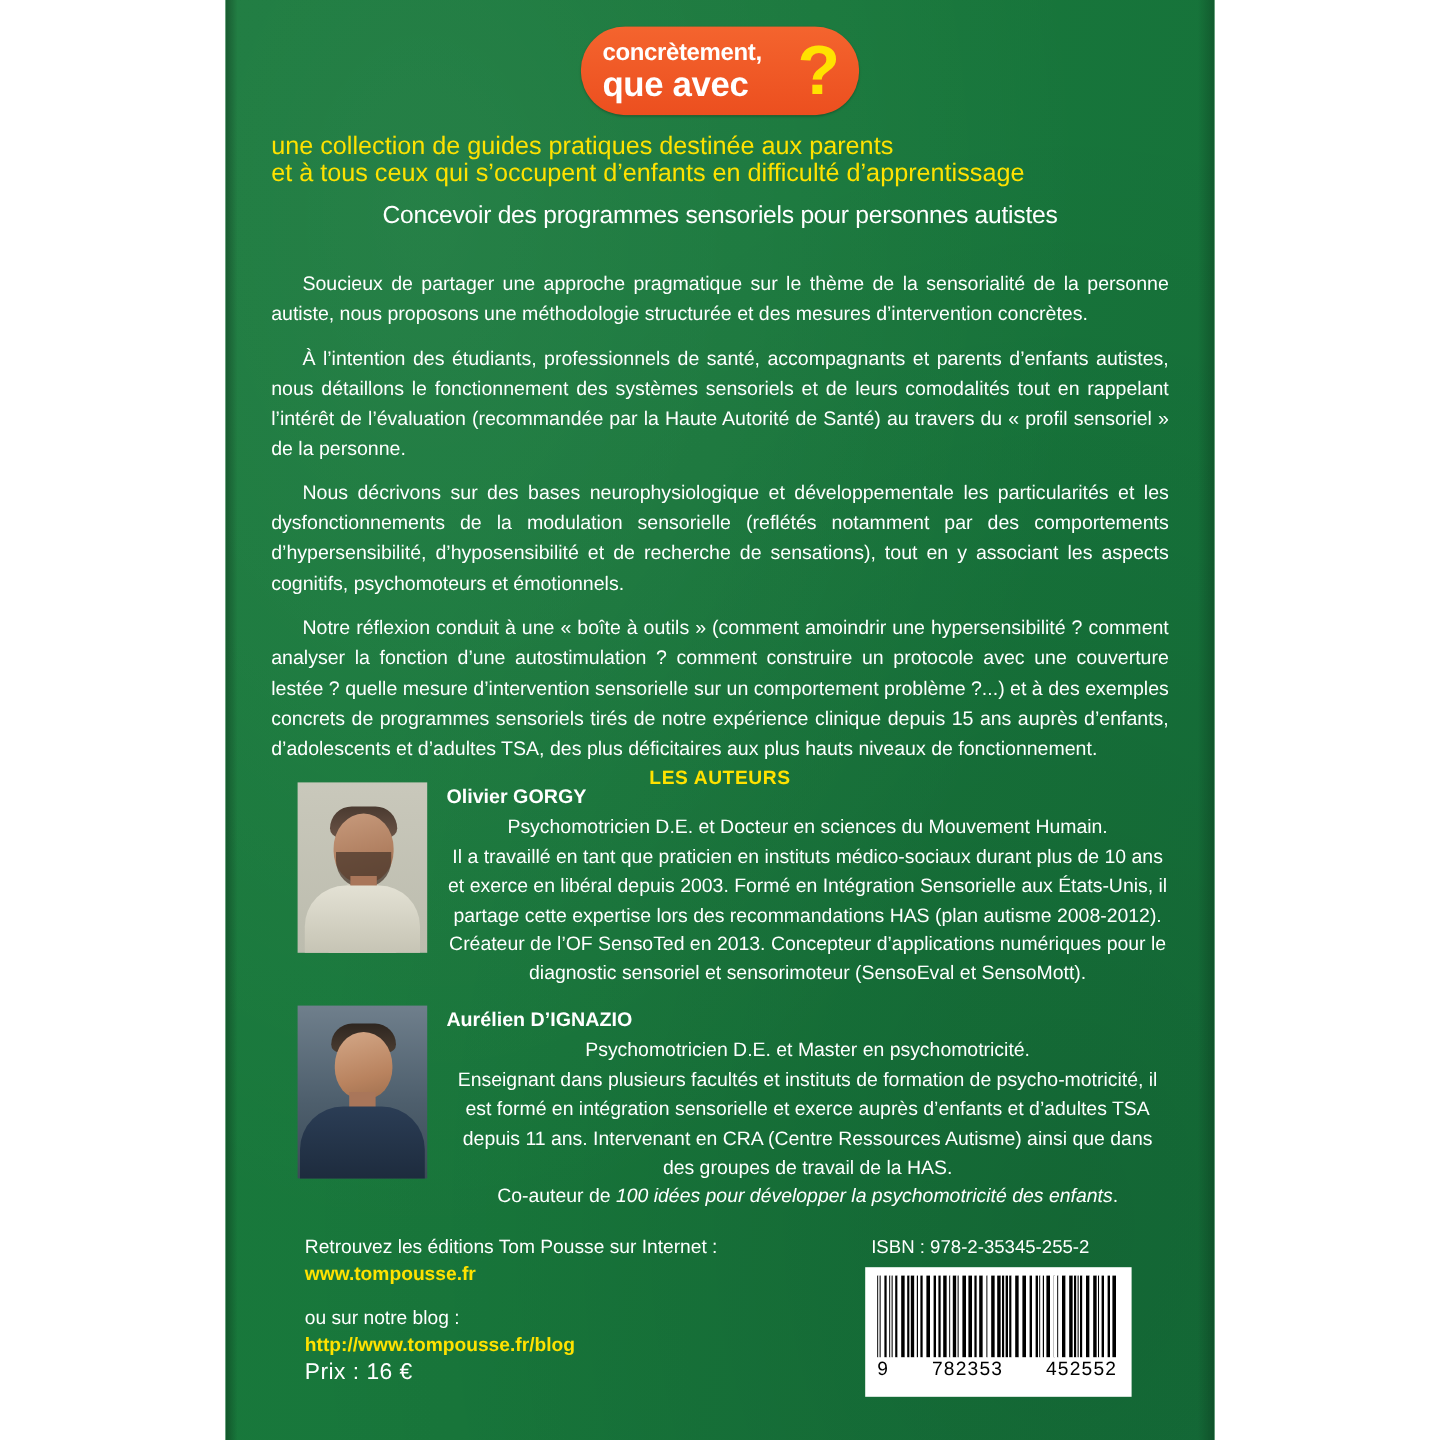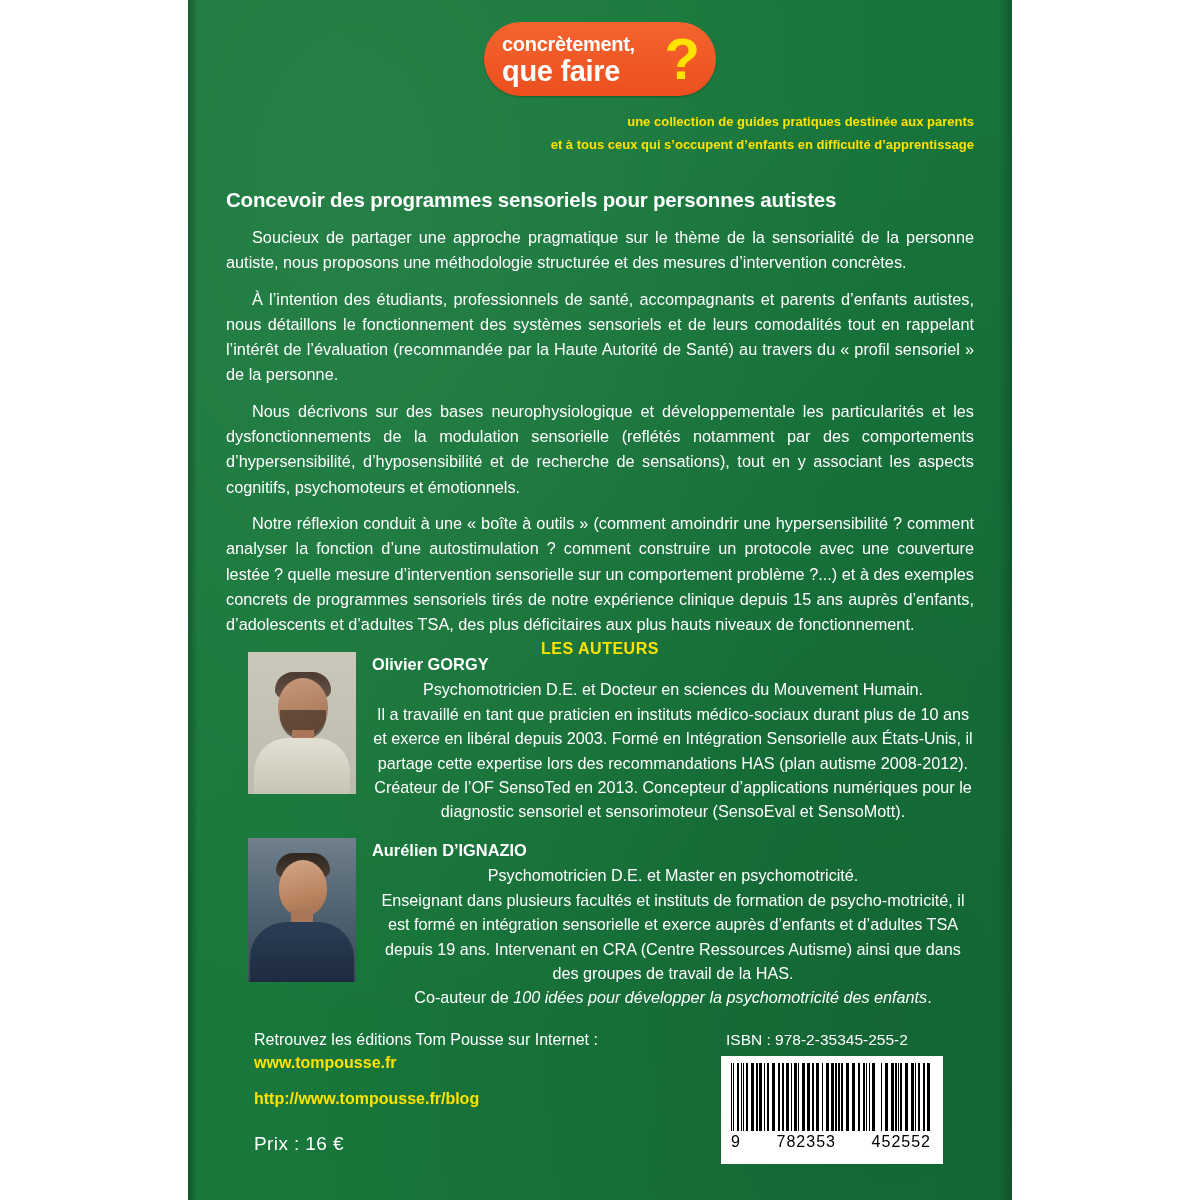--- a/index.html
+++ b/index.html
@@ -88,36 +88,36 @@
     line-height: 58px;
     font-weight: bold;
     color: #ffe200;
   }
 
   
   .collection {
     position: absolute;
     left: 38px; right: 38px;
     top: 110px;
-    text-align: right;
+    text-align: left;
     color: #ffe200;
-    font-size: 13px;
+    font-size: 21px;
     line-height: 23px;
-    font-weight: bold;
+    font-weight: normal;
   }
 
   
   .book-title {
     position: absolute;
     left: 38px; right: 38px;
-    top: 188px;
-    text-align: left;
+    top: 168px;
+    text-align: center;
     color: #ffffff;
     font-size: 20.5px;
-    font-weight: bold;
+    font-weight: normal;
     letter-spacing: -0.2px;
   }
 
   
   .blurb {
     position: absolute;
     left: 38px;
     right: 38px;
     top: 225px;
     color: #ffffff;
@@ -317,21 +317,21 @@
 <body>
 
 <div class="page">
   <div class="cover">
     <div class="spine-left"></div>
     <div class="spine-right"></div>
 
     <div class="logo-wrap">
       <div class="logo">
         <div class="logo-l1">concrètement,</div>
-        <div class="logo-l2">que faire</div>
+        <div class="logo-l2">que avec</div>
         <div class="logo-qmark">?</div>
       </div>
     </div>
 
     <div class="collection">
       <div>une collection de guides pratiques destinée aux parents</div>
       <div>et à tous ceux qui s’occupent d’enfants en difficulté d’apprentissage</div>
     </div>
 
     <div class="book-title">Concevoir des programmes sensoriels pour personnes autistes</div>
@@ -366,29 +366,30 @@
       <div class="photo p2">
         <div class="hair"></div>
         <div class="head"></div>
         <div class="neck"></div>
         <div class="body"></div>
       </div>
       <div class="author-text">
         <div class="author-name">Aurélien D’IGNAZIO</div>
         <div class="author-bio">
           <div>Psychomotricien D.E. et Master en psychomotricité.</div>
-          <div>Enseignant dans plusieurs facultés et instituts de formation de psycho-motricité, il est formé en intégration sensorielle et exerce auprès d’enfants et d’adultes TSA depuis 19 ans. Intervenant en CRA (Centre Ressources Autisme) ainsi que dans des groupes de travail de la HAS.</div>
+          <div>Enseignant dans plusieurs facultés et instituts de formation de psycho-motricité, il est formé en intégration sensorielle et exerce auprès d’enfants et d’adultes TSA depuis 11 ans. Intervenant en CRA (Centre Ressources Autisme) ainsi que dans des groupes de travail de la HAS.</div>
           <div><span>Co-auteur de </span><em>100 idées pour développer la psychomotricité des enfants</em><span>.</span></div>
         </div>
       </div>
     </div>
 
     <div class="footer">
       <div class="lbl">Retrouvez les éditions Tom Pousse sur Internet :</div>
       <div class="link">www.tompousse.fr</div>
+      <div class="lbl">ou sur notre blog :</div>
       <div class="link">http://www.tompousse.fr/blog</div>
     </div>
     <div class="price">Prix : 16 €</div>
 
     <div class="isbn">ISBN : 978-2-35345-255-2</div>
     <div class="barcode-box">
       <div class="bars" id="bars">
           <i style="width: 1px;"></i>
           <i style="width: 1px; background: rgb(255, 255, 255);"></i>
           <i style="width: 1px;"></i>

